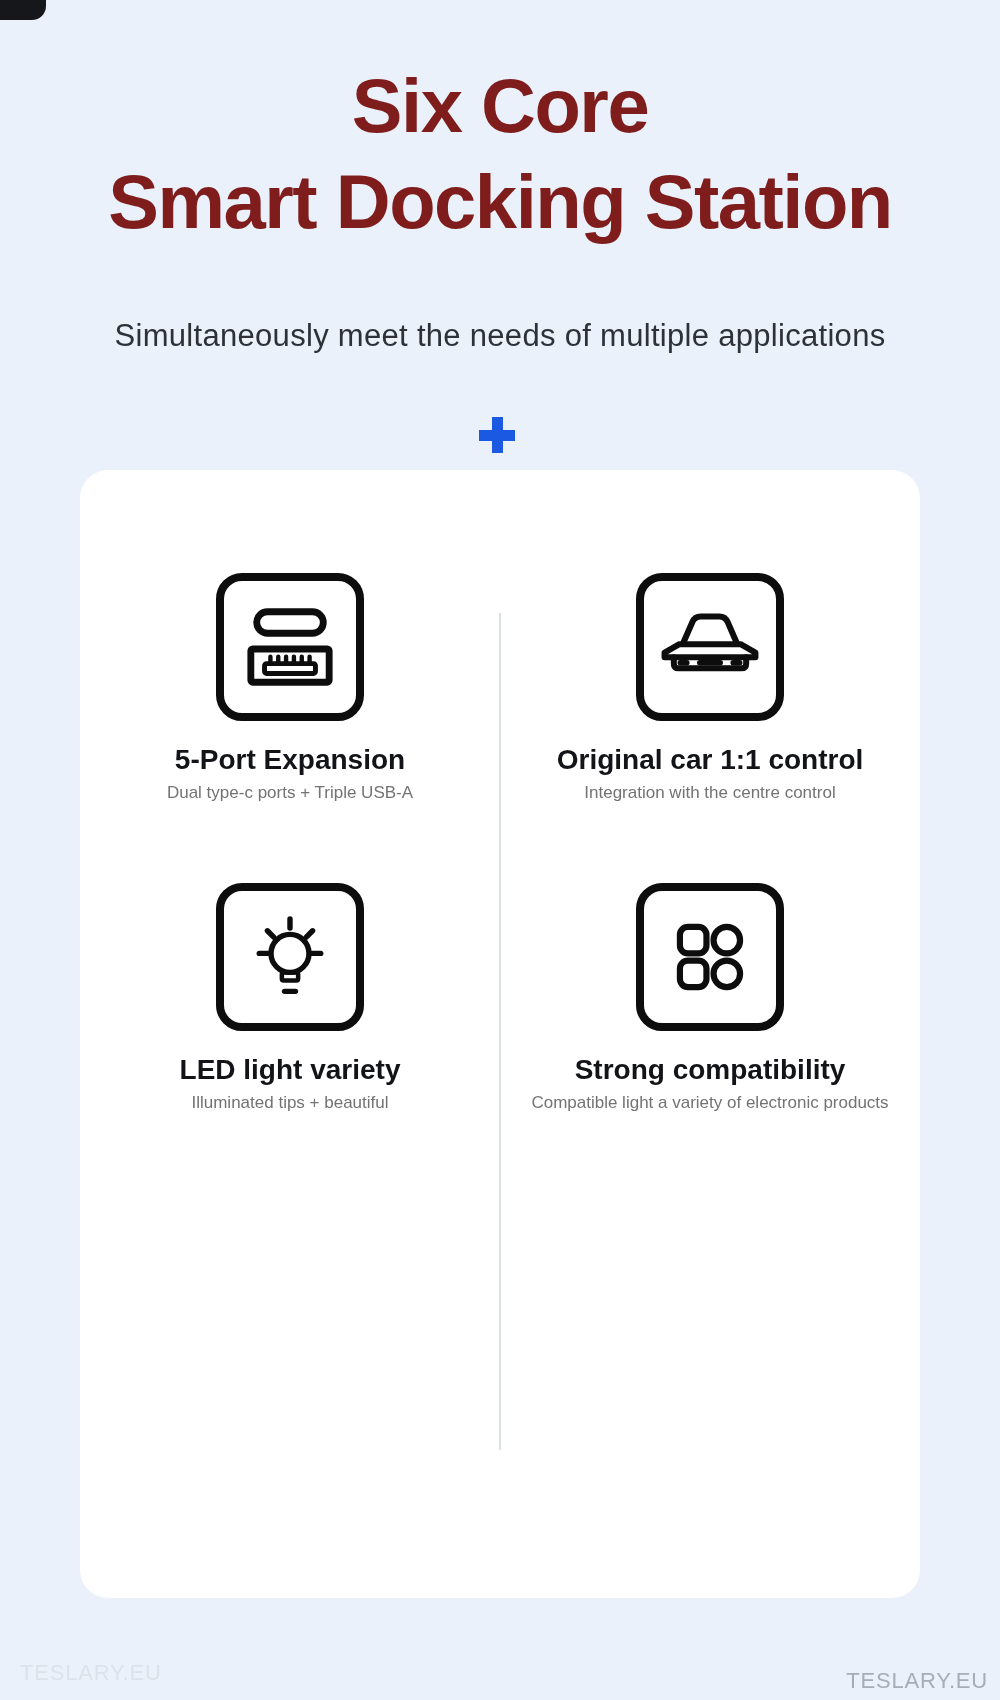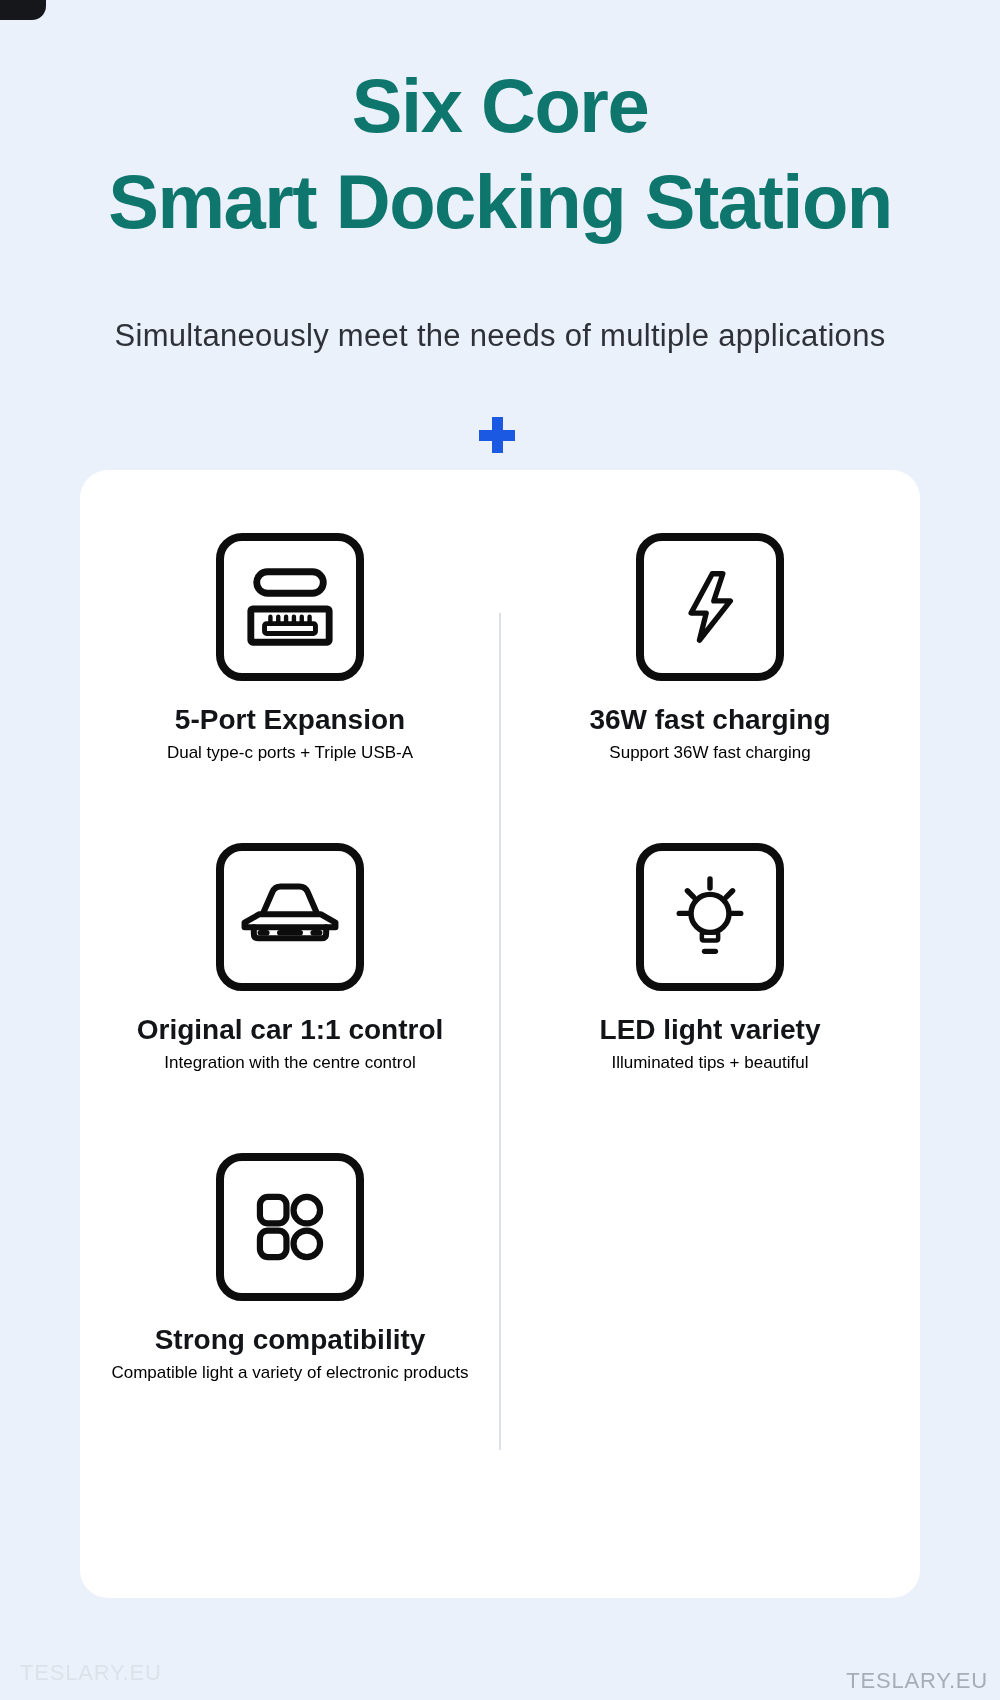--- a/index.html
+++ b/index.html
@@ -11,21 +11,21 @@
     overflow:hidden;
   }
   .corner-mark{
     position:absolute;left:0;top:0;width:46px;height:20px;
     background:#16171a;border-radius:0 0 14px 0;
   }
   .title{
     position:absolute;left:0;top:58px;width:1000px;
     text-align:center;
     font-size:76px;line-height:96px;font-weight:800;
-    letter-spacing:-1.5px;color:#0f766e;margin:0;
+    letter-spacing:-1.5px;color:#7f1d1d;margin:0;
   }
   .subtitle{
     position:absolute;left:0;top:318px;width:1000px;
     text-align:center;
     font-size:31px;font-weight:300;letter-spacing:0.3px;
     color:#2e3138;margin:0;
   }
   .plus{
     position:absolute;left:479px;top:417px;width:36px;height:36px;
   }
@@ -35,42 +35,42 @@
     position:absolute;left:80px;top:470px;width:840px;height:1128px;
     background:#ffffff;border-radius:28px;
   }
   .divider{
     position:absolute;left:419px;top:143px;width:2px;height:837px;
     background:#dce1e9;
   }
   .grid{
     position:absolute;left:0;top:0;width:840px;height:912px;
     display:grid;grid-template-columns:1fr 1fr;grid-auto-rows:310px;
-    padding-top:63px;box-sizing:border-box;
+    padding-top:103px;box-sizing:border-box;
   }
   .feature{
     display:flex;flex-direction:column;align-items:center;
     text-align:center;
   }
   .icon-box{
     width:132px;height:132px;
     border:8px solid #0d0d0e;border-radius:26px;
     display:flex;align-items:center;justify-content:center;
     background:#ffffff;
   }
   .icon-box svg{stroke:#0d0d0e;fill:none;stroke-linecap:round;stroke-linejoin:round;}
   .feature h3{
     margin:22px 0 0 0;
     font-size:28px;line-height:34px;font-weight:800;
     color:#131418;letter-spacing:0;
   }
   .feature p{
     margin:5px 0 0 0;
     font-size:17px;line-height:22px;font-weight:300;
-    color:#000000;
+    color:#737373;
   }
   .watermark{
     position:absolute;font-size:22px;letter-spacing:0.8px;font-weight:400;
   }
   .wm-left{left:20px;top:1660px;color:#dde2ea;}
   .wm-right{right:12px;top:1668px;color:#a8acb6;}
 </style>
 </head>
 <body>
 
@@ -100,29 +100,20 @@
             <rect x="14" y="6" width="68" height="22" rx="11" stroke-width="7"></rect>
             <rect x="8" y="44" width="80" height="34" rx="2" stroke-width="7"></rect>
             <rect x="22" y="59" width="52" height="10" rx="2" stroke-width="5"></rect>
             <path d="M28 58 v-6 M36 58 v-6 M44 58 v-6 M52 58 v-6 M60 58 v-6 M68 58 v-6" stroke-width="4.5"></path>
           </svg>
         </div>
         <h3>5-Port Expansion</h3>
         <p>Dual type-c ports + Triple USB-A</p>
       </div>
 
-      <div class="feature">
-        <div class="icon-box">
-          <svg width="68" height="94" viewBox="0 0 90 100">
-            <path d="M48 6 L20 58 H40 L31 94 L72 42 H50 L62 6 Z" stroke-width="7"></path>
-          </svg>
-        </div>
-        <h3>36W fast charging</h3>
-        <p>Support 36W fast charging</p>
-      </div>
 
       <div class="feature">
         <div class="icon-box">
           <svg width="102" height="80" viewBox="0 0 110 84">
             <path d="M26 38 L36 15 q2.5-6 9-6 h20 q6.5 0 9 6 l10 23" stroke-width="6.5"></path>
             <path d="M6 48 L22 39 H88 L104 48 V53 H6 Z" stroke-width="6.5"></path>
             <path d="M16 53 v7 q0 5 5 5 h68 q5 0 5-5 v-7" stroke-width="6.5"></path>
             <path d="M23 59 h7 M80 59 h7 M44 59 h22" stroke-width="6"></path>
           </svg>
         </div>

